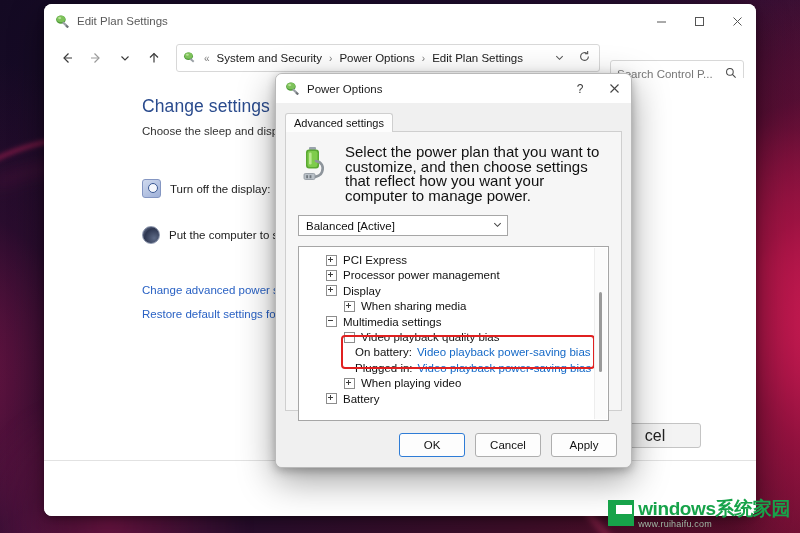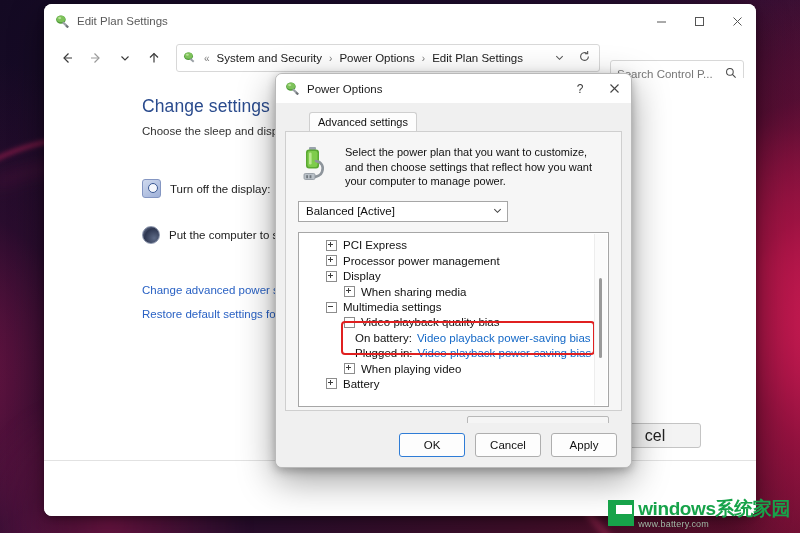--- a/index.html
+++ b/index.html
@@ -204,45 +204,44 @@
   .dlg-title-text { font-size: 11.5px; color: #1c1c1c; }
   .dlg-winbtns { position: absolute; right: 0; top: 0; display: flex; height: 29px; }
   .dlg-winbtn {
     width: 34px; height: 29px;
     display: flex; align-items: center; justify-content: center;
     font-size: 12px; color: #3a3a3a;
   }
 
   .dlg-content { padding: 8px 9px 0 9px; }
   .tabstrip {
-    display: flex; align-items: flex-start;
+    display: flex; align-items: center;
     height: 20px;
     position: relative;
-    margin-left: 24px;
   }
   .tab {
     font-size: 11px; color: #111;
     padding: 3px 8px 3px 8px;
     background: #fdfdfd;
     border: 1px solid #cfcfcf;
     border-bottom: none;
     border-radius: 3px 3px 0 0;
     position: relative; z-index: 2;
   }
   .tab-panel {
     border: 1px solid #cfcfcf;
     background: #f6f6f6;
     margin-top: -1px;
     padding: 10px 10px 10px 10px;
     height: 280px;
     box-sizing: border-box;
   }
   .desc-row { display: flex; gap: 11px; align-items: flex-start; padding: 3px 4px 0 4px; }
   .battery-icon { width: 34px; height: 36px; flex: none; position: relative; }
-  .desc-text { font-size: 11px; color: #111; line-height: 14.6px; }
+  .desc-text { font-size: 15px; color: #111; line-height: 14.6px; }
 
   .plan-select {
     margin: 12px 2px 0 2px;
     height: 21px;
     background: #fff;
     border: 1px solid #a6a6a6;
     display: flex; align-items: center;
     padding: 0 4px 0 7px;
     font-size: 11.5px; color: #111;
     width: 210px;
@@ -611,17 +610,17 @@
       <div class="dbtn primary">OK</div>
       <div class="dbtn">Cancel</div>
       <div class="dbtn">Apply</div>
     </div>
   </div>
 
   <div class="watermark">
     <div class="wm-mark"></div>
     <div class="wm-textwrap">
       <span class="wm-line1">windows系统家园</span>
-      <span class="wm-line2">www.battery.com</span>
+      <span class="wm-line2">www.ruihaifu.com</span>
     </div>
   </div>
 
 </div>
 
 </body></html>

